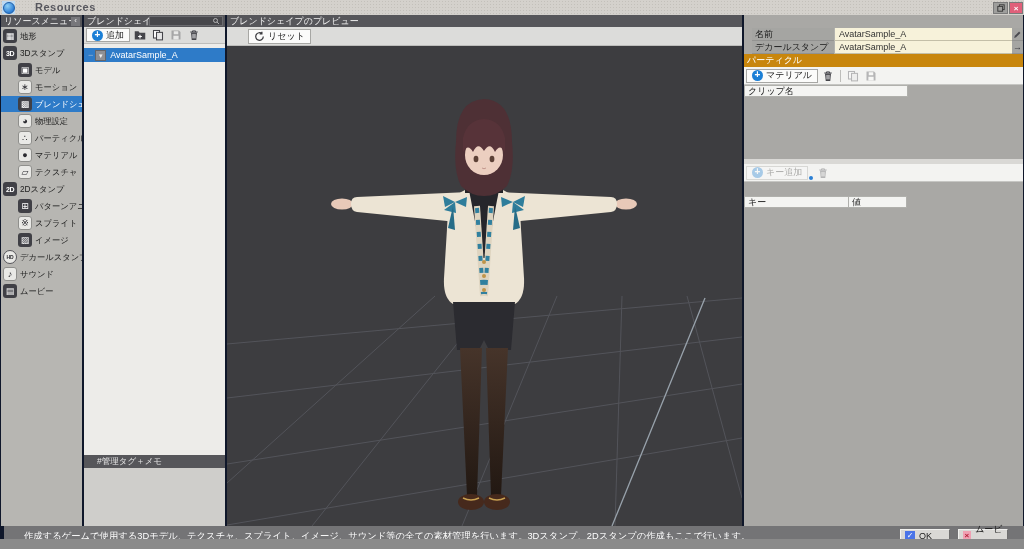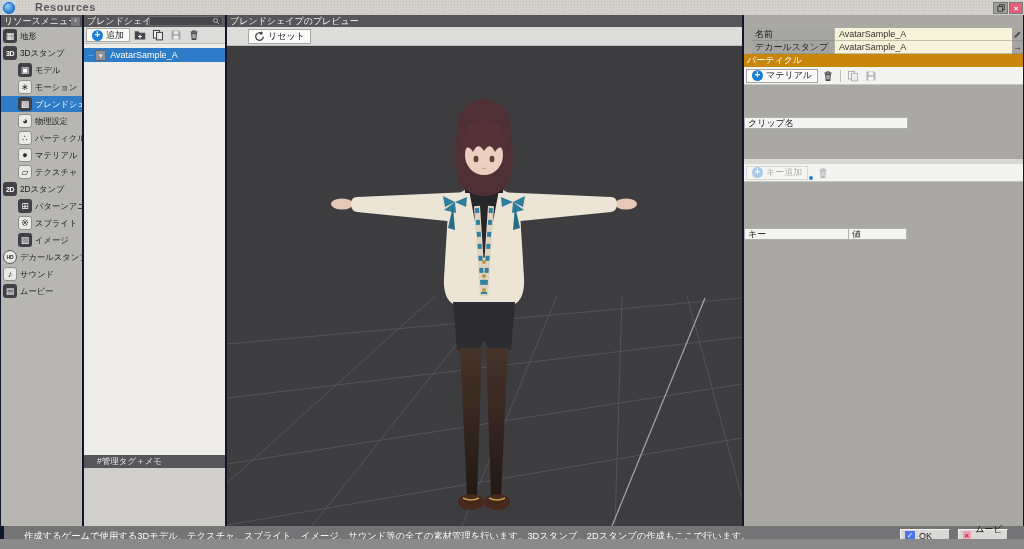--- a/index.html
+++ b/index.html
@@ -73,21 +73,21 @@
     padding-left:3px;line-height:13px;box-sizing:border-box;}
   .p4value{flex:1;background:#f7f2da;border-bottom:1px solid #c4bfa8;border-left:1px solid #b2b2ae;
     color:#333;padding-left:4px;line-height:13px;box-sizing:border-box;}
   .p4icon{flex:0 0 11px;display:flex;align-items:center;justify-content:center;background:#a5a5a2;
     border-bottom:1px solid #929290;color:#3c3c40;font-size:9px;}
   .sectionbar{position:absolute;left:0;right:0;height:13px;background:#c8860d;color:#fff;font-size:9px;
     line-height:13px;padding-left:3px;box-sizing:border-box;}
   .p4-toolbar{position:absolute;left:0;right:0;height:18px;background:#f3f3f1;border-bottom:1px solid #c6c6c3;}
   .colrow{position:absolute;left:0;display:flex;}
   .colcell{height:12px;background:#f4f4f2;border:1px solid #b0b0ac;box-sizing:border-box;
-    font-size:9px;line-height:10px;color:#222;padding-left:3px;margin-top:32px;}
+    font-size:9px;line-height:10px;color:#222;padding-left:3px;}
   .bluedot{width:4px;height:4px;border-radius:50%;background:#2a7fd4;align-self:flex-end;margin:0 0 1px -1px;}
   
   .statusbar{position:absolute;left:4px;top:526px;width:1024px;height:20px;background:#747476;
     display:flex;align-items:center;box-sizing:border-box;padding:0 20px;}
   .status-text{color:#fff;font-size:9.5px;white-space:nowrap;flex:1;transform:scale(.98);transform-origin:left center;}
   .dlg-btn{display:inline-flex;align-items:center;gap:4px;width:50px;height:15px;background:#d9d8d5;
     border:1px solid #f2f2f0;border-right-color:#6e6e6e;border-bottom-color:#6e6e6e;box-sizing:border-box;
     font-size:9px;color:#1a1a1a;padding:0 4px;margin-left:8px;cursor:default;}
   .mini-ok{width:10px;height:10px;background:#4a74e8;color:#fff;font-size:8px;line-height:10px;text-align:center;}
   .mini-cancel{width:10px;height:10px;background:#efa0b2;color:#b42039;font-weight:bold;font-size:8px;line-height:10px;text-align:center;}

